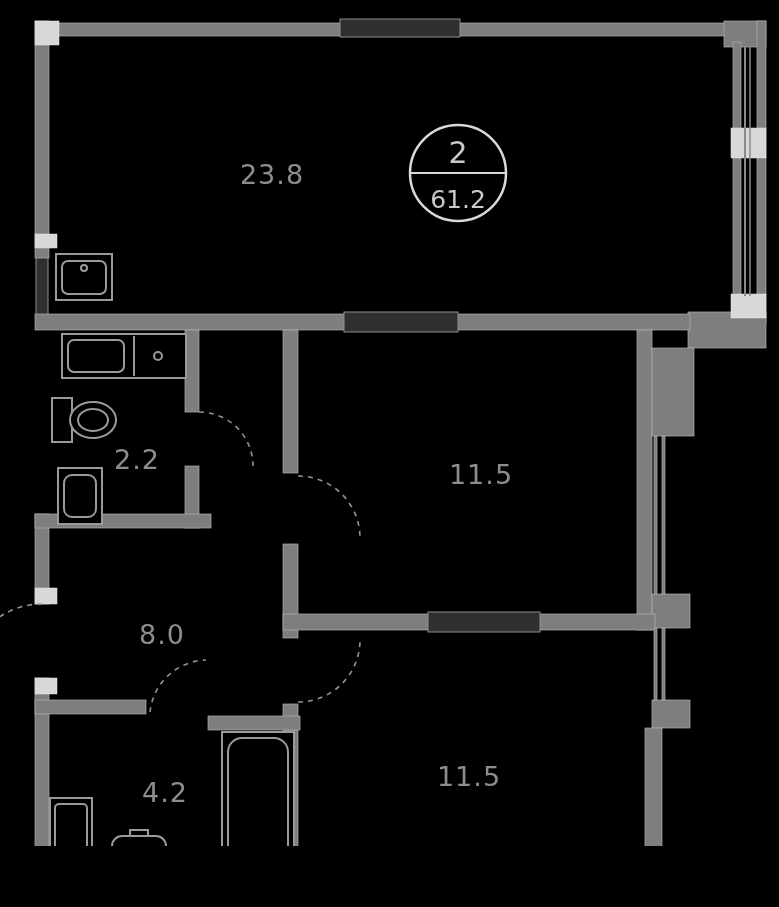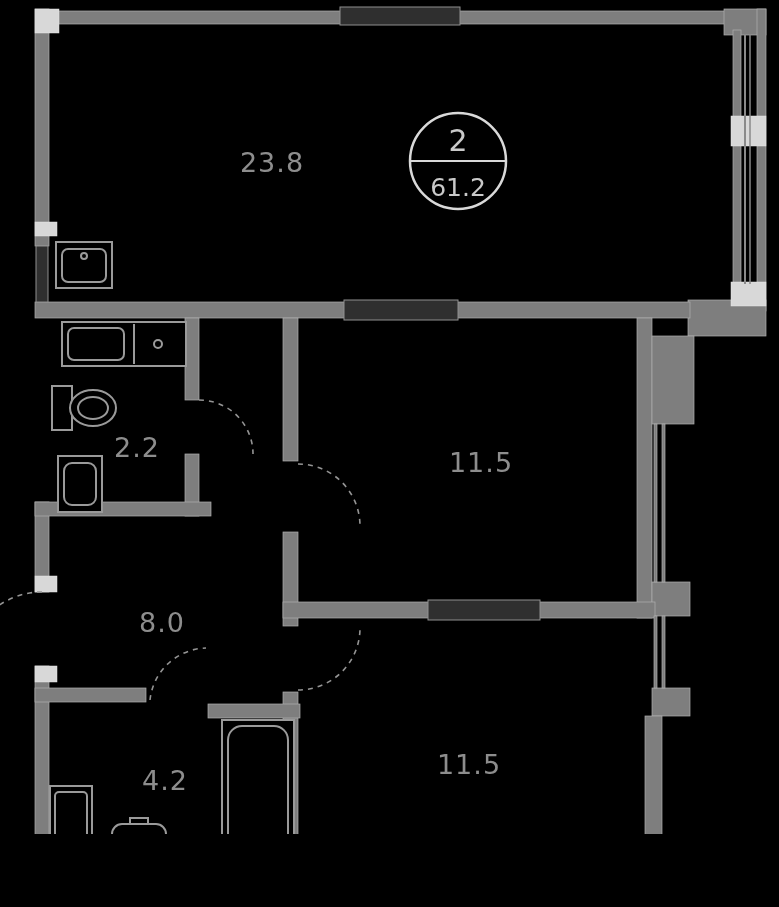--- a/index.html
+++ b/index.html
@@ -1,16 +1,16 @@
 <!DOCTYPE html>
 <html style="--background: #000000; --wall: #7e7e7e; --wall-light: #d8d8d8; --opening-dark: #2f2f2f; --fixture-stroke: #9a9a9a; --label-text: #8d8d8d; --badge-stroke: #d9d9d9; --badge-text: #c9c9c9; --window-accent: #8a8a45;"><head>
 <meta charset="utf-8">
 <style>
   html,body{margin:0;padding:0;background:#000;}
-  .stage{position:relative;width:779px;height:830px;margin:4px auto;background:var(--background,#000);overflow:hidden;}
+  .stage{position:relative;width:779px;height:830px;margin:16px auto;background:var(--background,#000);overflow:hidden;}
   .stage svg{display:block;width:779px;height:907px;}
   .w{fill:var(--wall,#7e7e7e);stroke:#b0b0b0;stroke-width:0.7;}
   .wl{fill:var(--wall-light,#d8d8d8);stroke:#e8e8e8;stroke-width:0.5;}
   .op{fill:var(--opening-dark,#2f2f2f);stroke:#8f8f8f;stroke-width:1;}
   .fx{fill:#000;stroke:var(--fixture-stroke,#9a9a9a);stroke-width:2;}
   .fx2{fill:none;stroke:var(--fixture-stroke,#9a9a9a);stroke-width:2;}
   .door{fill:none;stroke:#949494;stroke-width:1.6;stroke-dasharray:5 5;}
   .winline{stroke:#8a8a8a;}
   .lbl{fill:var(--label-text,#8d8d8d);font-family:"DejaVu Sans",sans-serif;font-size:27px;letter-spacing:1px;text-anchor:middle;}
   .badge-c{fill:none;stroke:var(--badge-stroke,#d9d9d9);stroke-width:2.5;}

